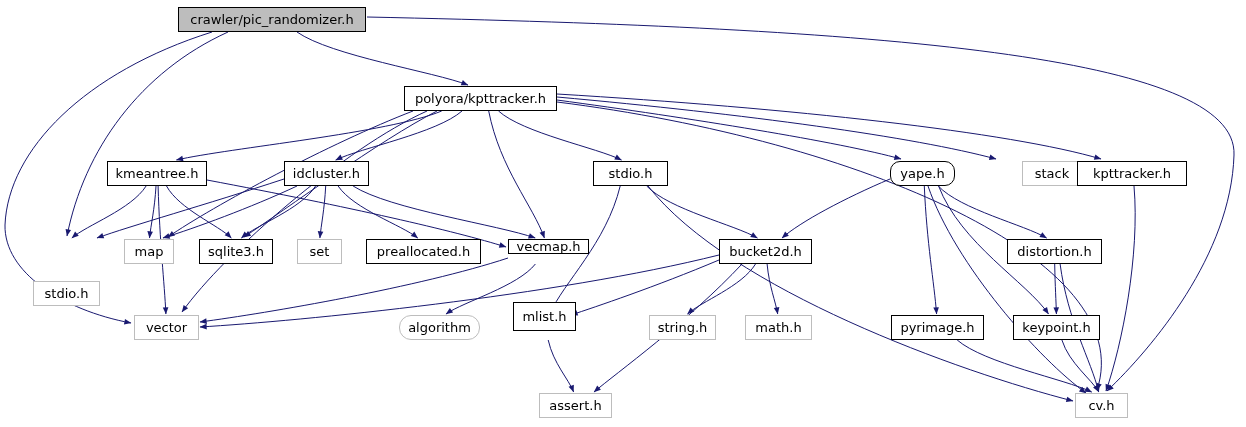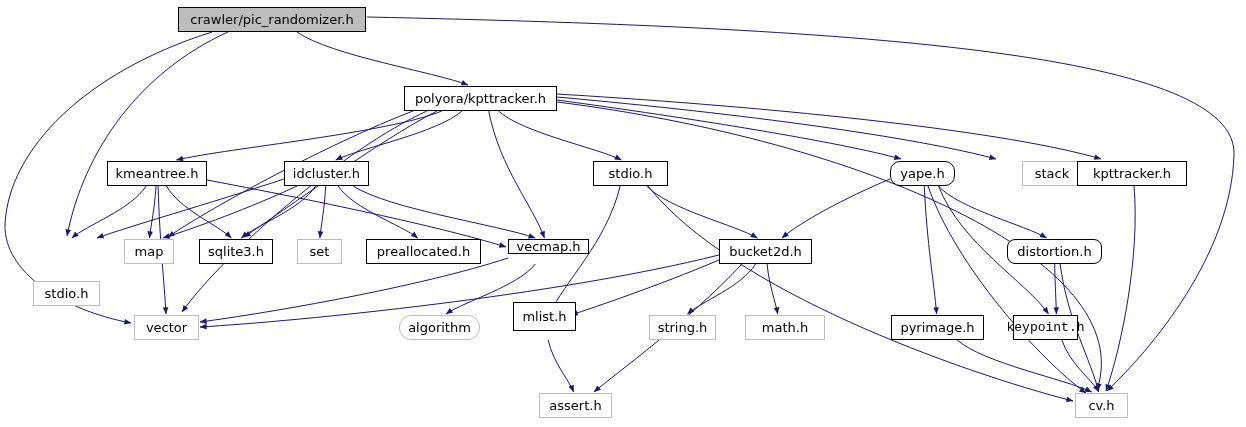--- a/index.html
+++ b/index.html
@@ -85,23 +85,23 @@
     <div class="node project" style="left: 890px; top: 161px; width: 65px; height: 25px; border-radius: 10px;">yape.h</div>
     <div class="node system" style="left: 979px; top: 161px; width: 60px; height: 25px; margin-left: 43px;">stack</div>
     <div class="node project" style="left: 1077px; top: 161px; width: 110px; height: 25px;">kpttracker.h</div>
     <div class="node system" style="left: 33px; top: 239px; width: 67px; height: 25px; margin-top: 42px;">stdio.h</div>
     <div class="node system" style="left: 124px; top: 239px; width: 50px; height: 25px;">map</div>
     <div class="node project" style="left: 199px; top: 239px; width: 74px; height: 25px;">sqlite3.h</div>
     <div class="node system" style="left: 297px; top: 239px; width: 45px; height: 25px;">set</div>
     <div class="node project" style="left: 366px; top: 239px; width: 115px; height: 25px;">preallocated.h</div>
     <div class="node project" style="left: 508px; top: 239px; width: 81px; height: 15px;">vecmap.h</div>
     <div class="node project" style="left: 719px; top: 239px; width: 93px; height: 25px;">bucket2d.h</div>
-    <div class="node project" style="left: 1007px; top: 239px; width: 95px; height: 25px; border-radius: 8px;">distortion.h</div>
+    <div class="node project" style="left: 1007px; top: 239px; width: 95px; height: 25px;">distortion.h</div>
     <div class="node system" style="left: 134px; top: 315px; width: 65px; height: 25px;">vector</div>
     <div class="node system" style="left: 399px; top: 315px; width: 81px; height: 25px; border-radius: 12px;">algorithm</div>
     <div class="node project" style="left: 513px; top: 302px; width: 63px; height: 29px;">mlist.h</div>
     <div class="node system" style="left: 649px; top: 315px; width: 67px; height: 25px;">string.h</div>
-    <div class="node system" style="left: 745px; top: 315px; width: 80px; height: 25px;">math.h</div>
+    <div class="node system" style="left: 745px; top: 315px; width: 67px; height: 25px;">math.h</div>
     <div class="node project" style="left: 891px; top: 315px; width: 93px; height: 25px;">pyrimage.h</div>
-    <div class="node project" style="left: 1013px; top: 315px; width: 65px; height: 25px; font-family: Liberation Mono, monospace;">keypoint.h</div>
+    <div class="node project" style="left: 1013px; top: 315px; width: 87px; height: 25px;">keypoint.h</div>
     <div class="node system" style="left: 539px; top: 393px; width: 73px; height: 25px;">assert.h</div>
     <div class="node system" style="left: 1075px; top: 393px; width: 53px; height: 25px;">cv.h</div>
   </div>
 
 </body></html>

